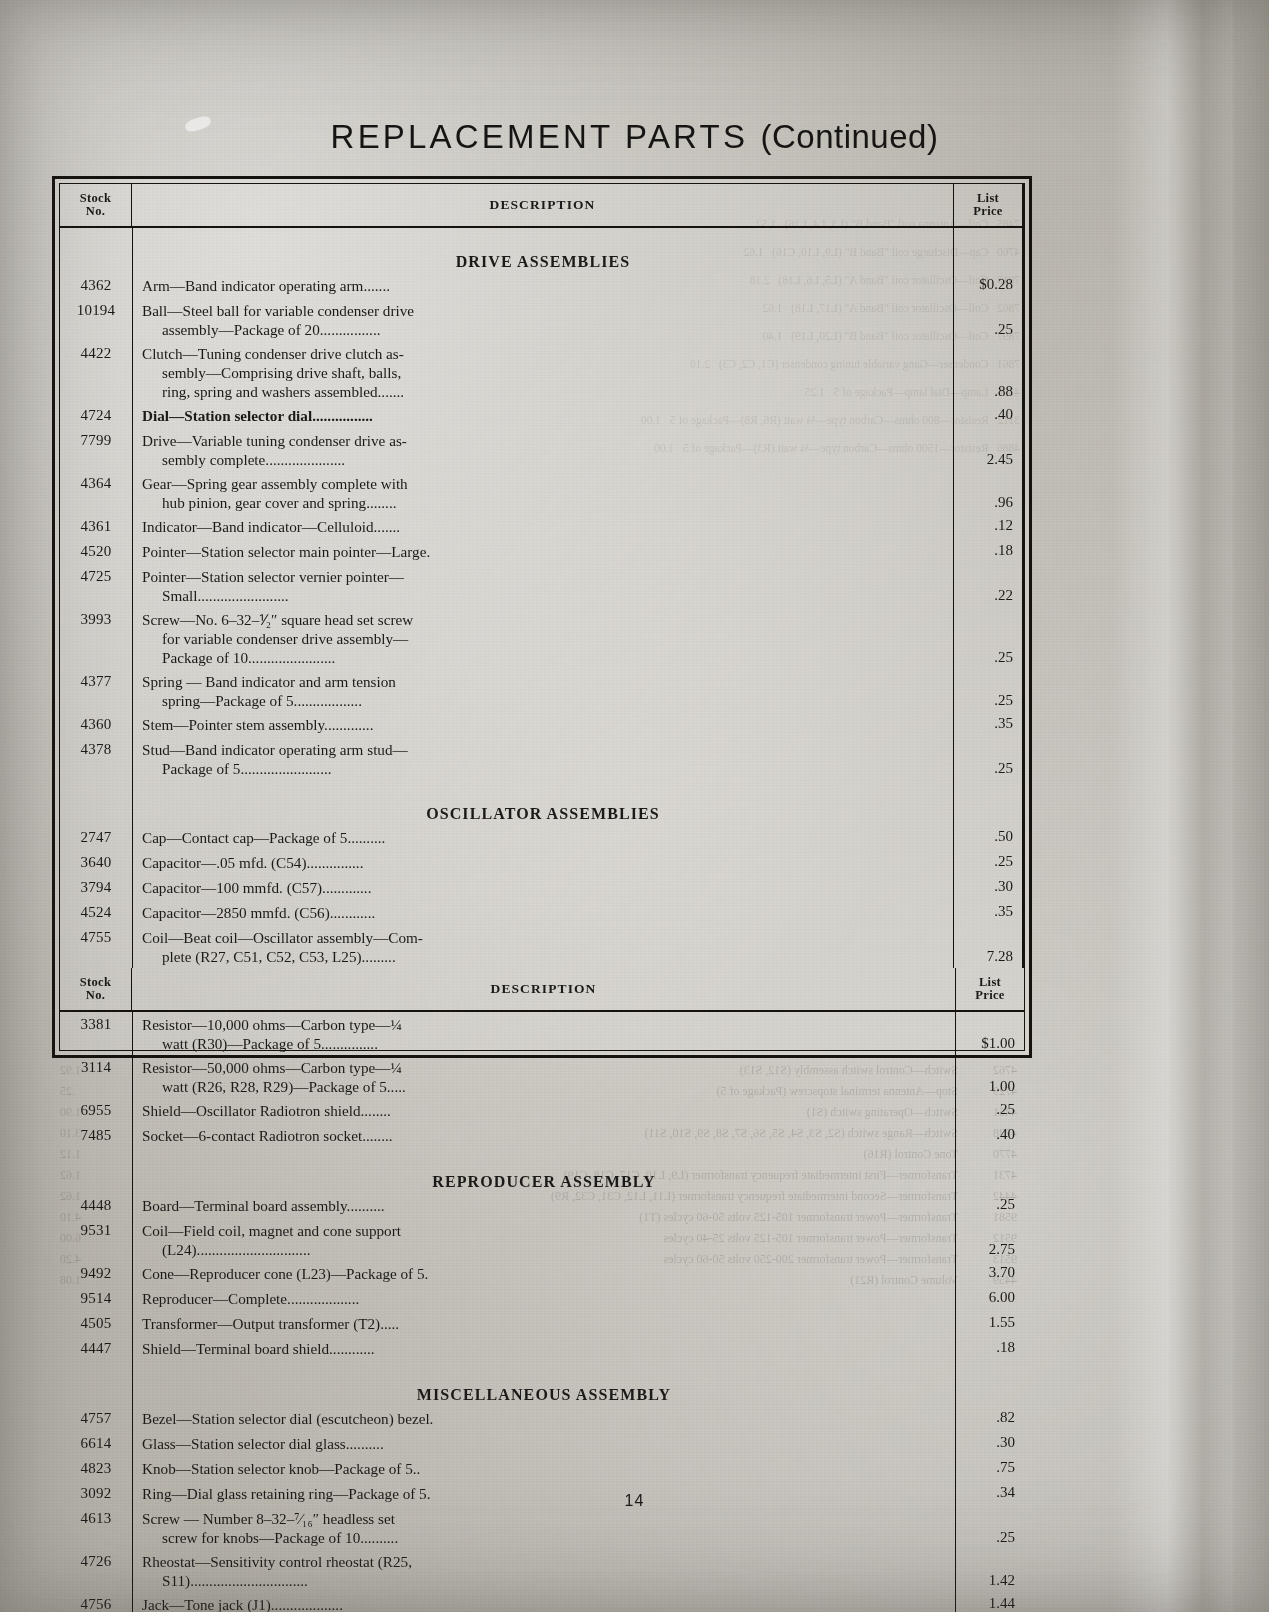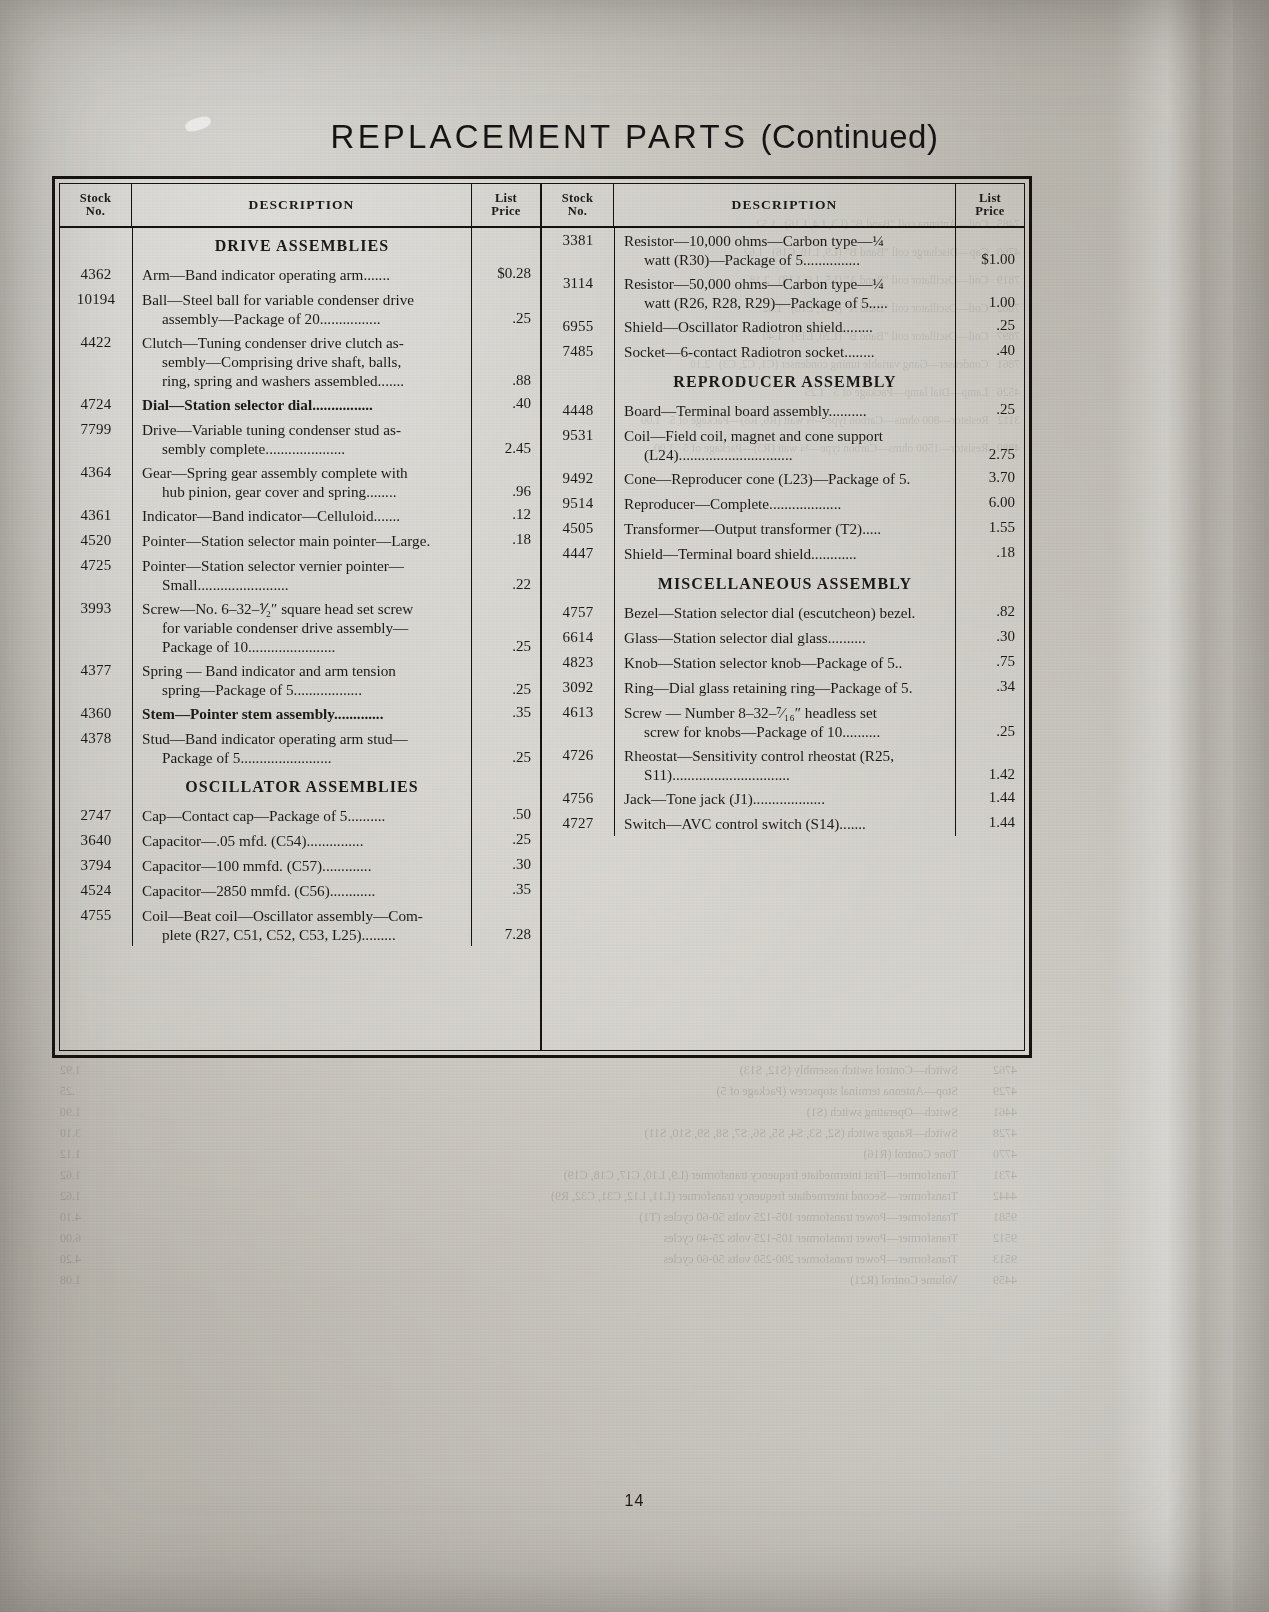--- a/index.html
+++ b/index.html
@@ -69,20 +69,21 @@
     inset: 4px;
     border: 1px solid #16130f;
     box-sizing: border-box;
     pointer-events: none;
   }
 
   .cols {
     position: absolute;
     inset: 5px;
     display: flex;
+    flex-direction: column;
   }
   .col {
     position: relative;
     flex: 1 1 50%;
     box-sizing: border-box;
   }
   .col.left { border-right: 2px solid #16130f; }
 
   .col-head {
     display: flex;
@@ -152,20 +153,21 @@
     min-height: 34px;
   }
   .section-title {
     flex: 1 1 auto;
     text-align: center;
     font-size: 16px;
     letter-spacing: 1.1px;
     font-weight: 700;
     padding-top: 9px;
     padding-bottom: 2px;
+    margin-top: 16px;
   }
 
   .indent { display: block; padding-left: 20px; text-indent: 0; }
 
   .page-number {
     position: absolute;
     left: 0; right: 0;
     top: 1492px;
     text-align: center;
     font-size: 16px;
@@ -289,21 +291,21 @@
             <div class="row">
               <div class="c-stock">4724</div>
               <div class="c-desc">
                 <span style="display: block; font-weight: bold;">Dial—Station selector dial................</span>
               </div>
               <div class="c-price">.40</div>
             </div>
             <div class="row">
               <div class="c-stock">7799</div>
               <div class="c-desc">
-                <span style="display: block;">Drive—Variable tuning condenser stud as-</span>
+                <span style="display: block;">Drive—Variable tuning condenser drive as-</span>
                 <span class="indent">sembly complete.....................</span>
               </div>
               <div class="c-price bottom">2.45</div>
             </div>
             <div class="row">
               <div class="c-stock">4364</div>
               <div class="c-desc">
                 <span style="display: block;">Gear—Spring gear assembly complete with</span>
                 <span class="indent">hub pinion, gear cover and spring........</span>
               </div>
@@ -344,21 +346,21 @@
               <div class="c-stock">4377</div>
               <div class="c-desc">
                 <span style="display: block;">Spring — Band indicator and arm tension</span>
                 <span class="indent">spring—Package of 5..................</span>
               </div>
               <div class="c-price bottom">.25</div>
             </div>
             <div class="row">
               <div class="c-stock">4360</div>
               <div class="c-desc">
-                <span style="display: block; font-weight: bold;">Stem—Pointer stem assembly.............</span>
+                <span style="display: block;">Stem—Pointer stem assembly.............</span>
               </div>
               <div class="c-price">.35</div>
             </div>
             <div class="row">
               <div class="c-stock">4378</div>
               <div class="c-desc">
                 <span style="display: block;">Stud—Band indicator operating arm stud—</span>
                 <span class="indent">Package of 5........................</span>
               </div>
               <div class="c-price bottom">.25</div>

